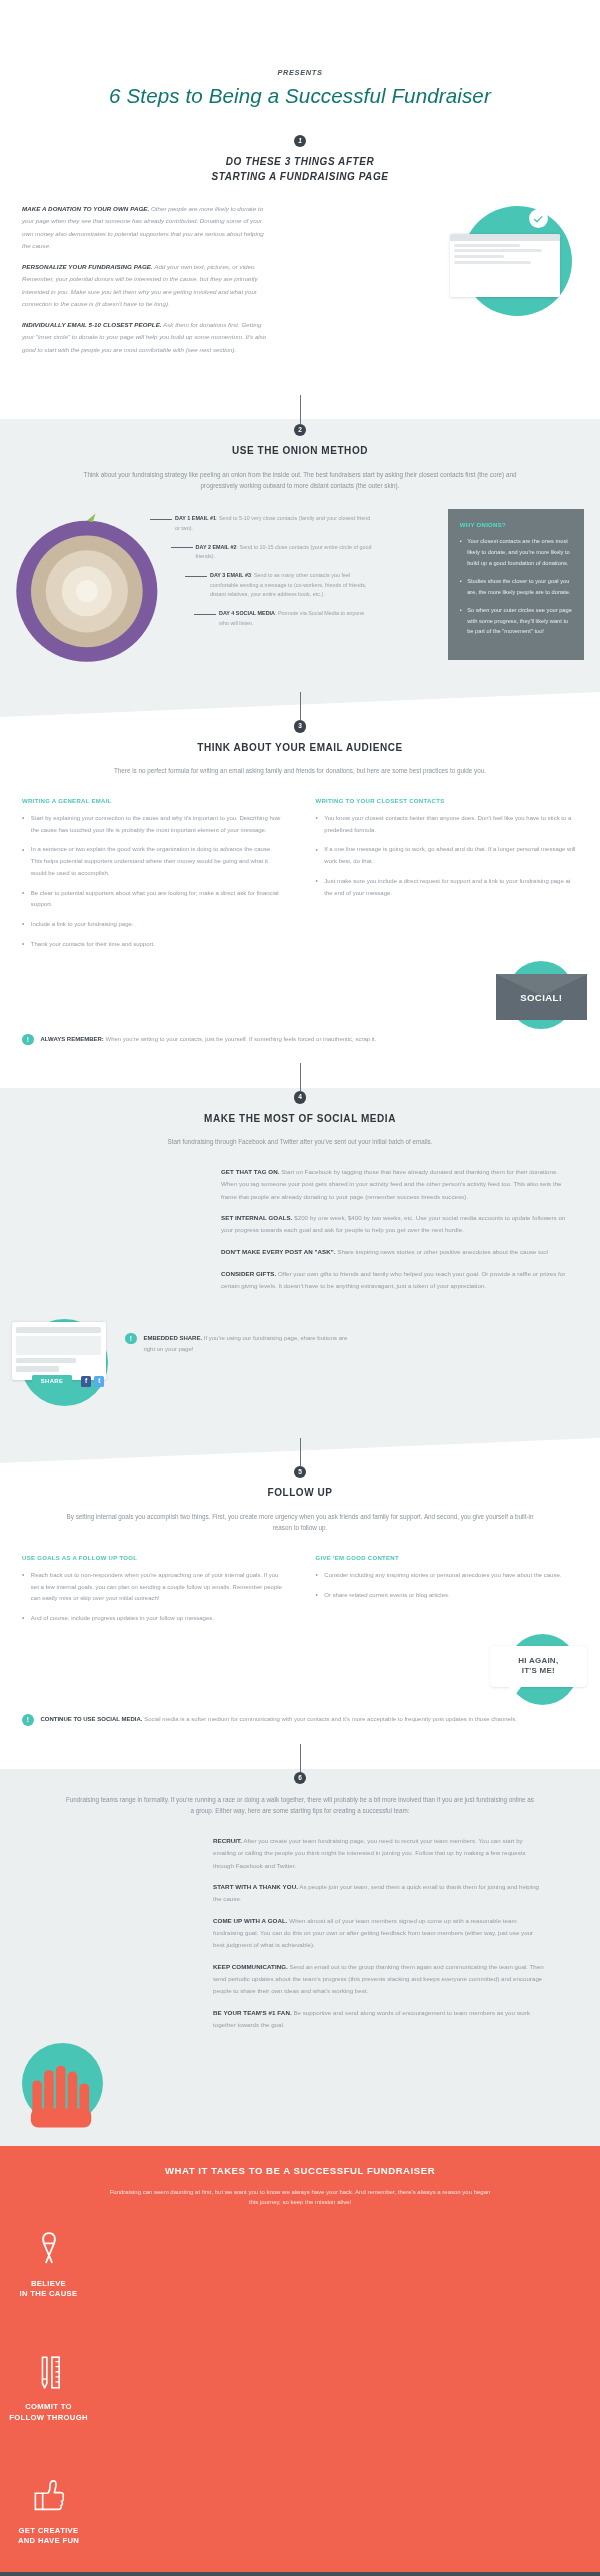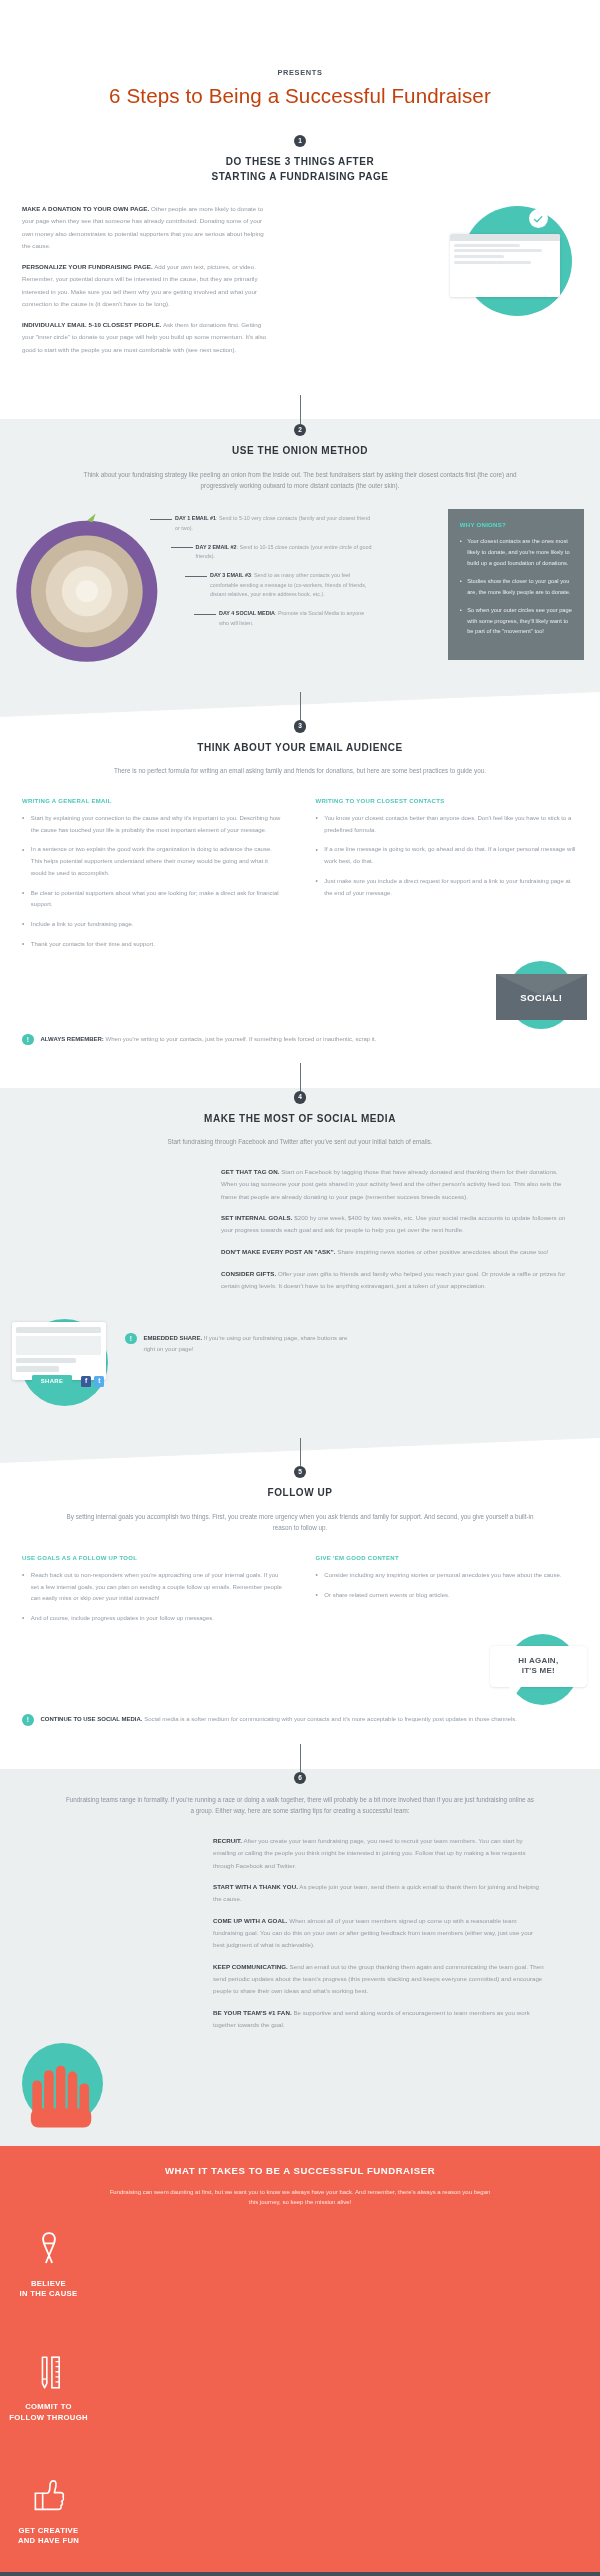--- a/index.html
+++ b/index.html
@@ -11,21 +11,21 @@
     -webkit-font-smoothing: antialiased;
   }
   .page { position: relative; width: 600px; overflow: hidden; }
 
   
   .kicker {
     text-align:center; font-size: 7.4px; font-weight: 700; letter-spacing: .09em;
     color:#4a525c; text-transform: uppercase;
   }
   .maintitle {
-    text-align:center; font-size: 20.6px; font-weight:400; color:#c2410c;
+    text-align:center; font-size: 20.6px; font-weight:400; color:#0f766e;
     letter-spacing:0.1px; margin-top: 7.4px;
   }
   .step-num {
     width: 12.5px; height: 12.5px; border-radius: 50%; background:#3b434c;
     color:#fff; font-size:6.6px; font-weight:700; line-height:12.5px;
     text-align:center; margin: 0 auto;
   }
   .connector { width:0.7px; height:19px; background:#6a727b; margin:0 auto; }
   .sect-title {
     text-align:center; font-size:10px; font-weight:700; letter-spacing:.055em;
@@ -197,21 +197,21 @@
     color:#fff; font-size:7.7px; font-weight:700; letter-spacing:.04em;
     line-height:1.35; margin-top:8.8px; text-transform:uppercase;
   }
   .footbar { height: 26.5px; background:#444e59; }
 </style>
 </head>
 <body>
 
 <div class="page">
 
-  <div class="band band-white" style="padding:68px 0 0;">
+  <div class="band band-white" style="padding:68px 0 0;font-style:italic;">
     <div class="kicker">PRESENTS</div>
     <div class="maintitle">6 Steps to Being a Successful Fundraiser</div>
 
     <div style="margin-top:26.5px;">
       <div class="step-num">1</div>
       <div class="sect-title">
         <span>DO THESE 3 THINGS AFTER</span><br>
         <span>STARTING A FUNDRAISING PAGE</span>
       </div>
     </div>

